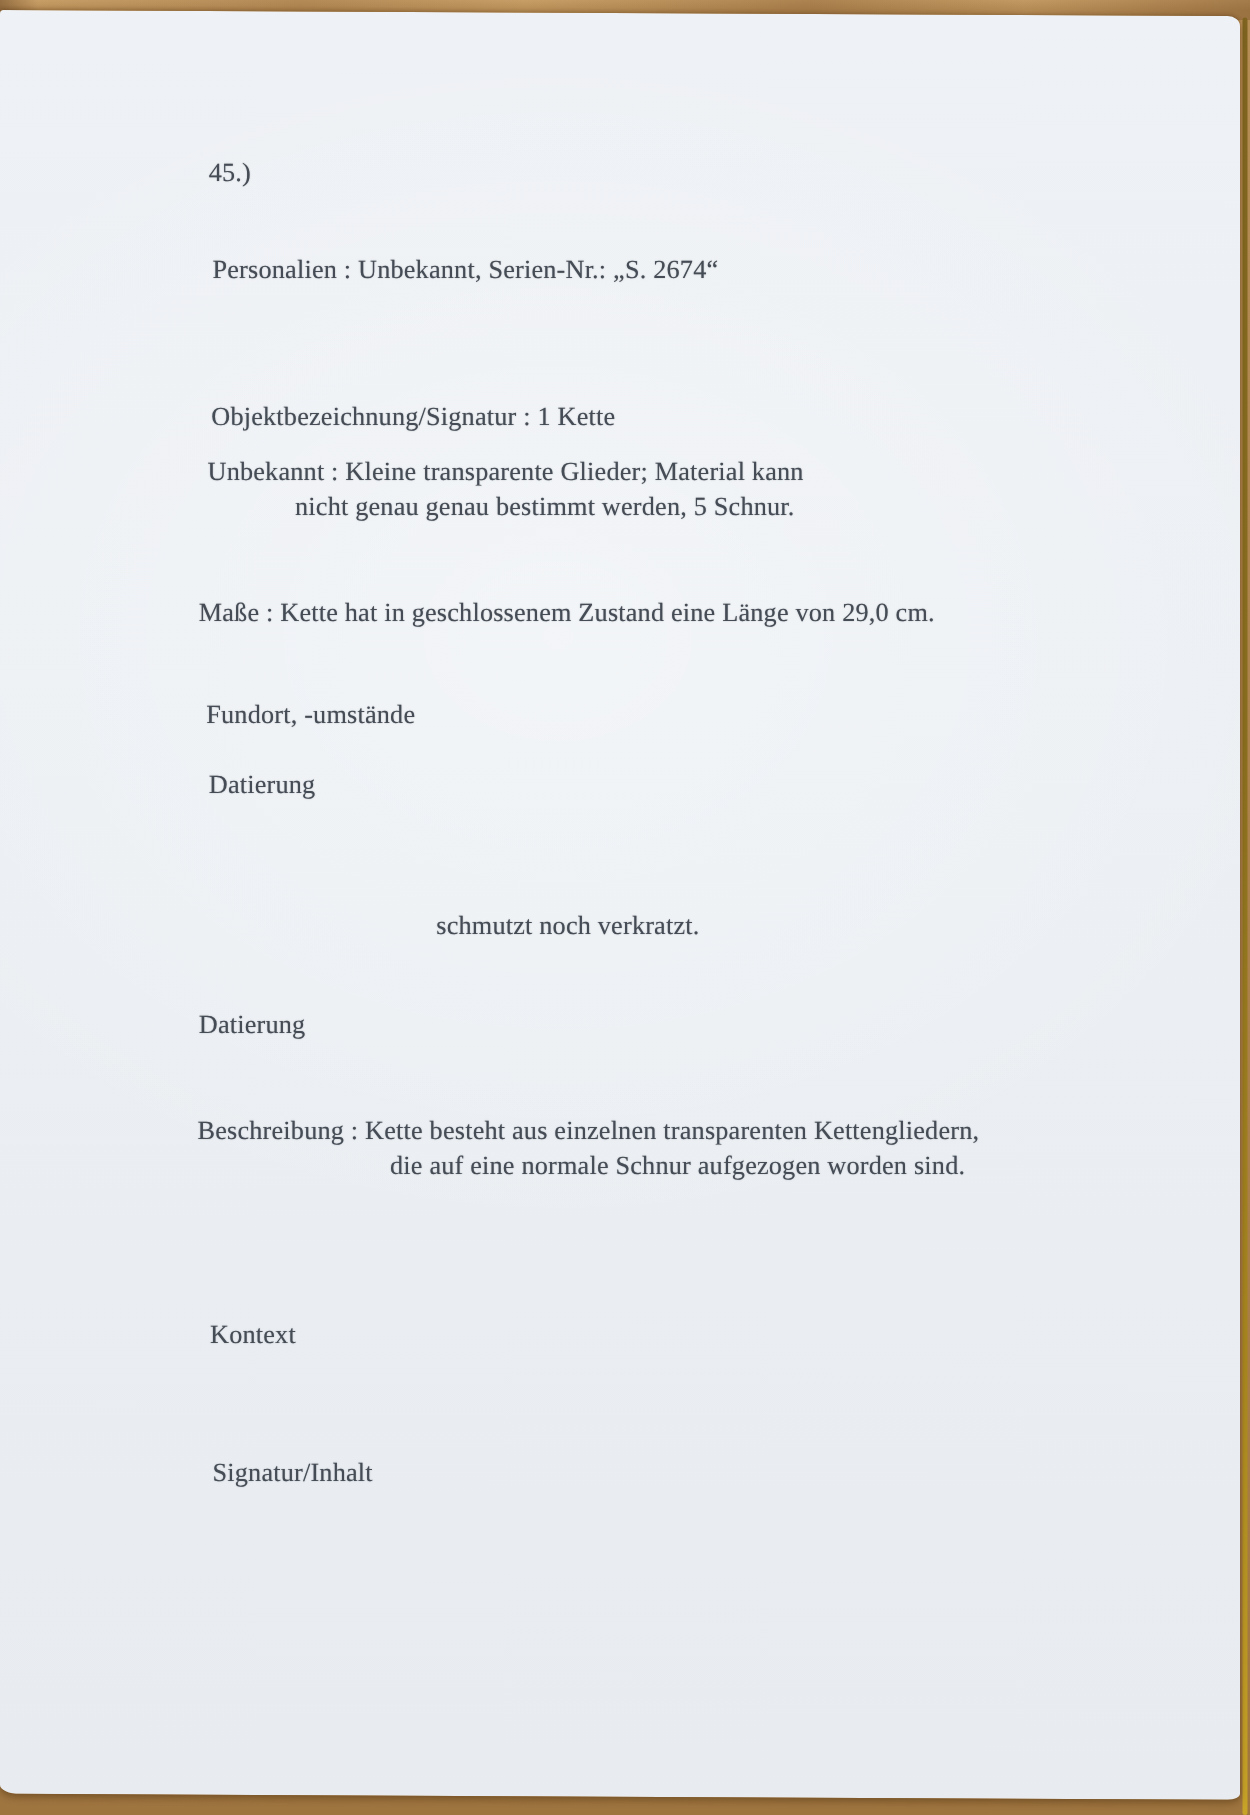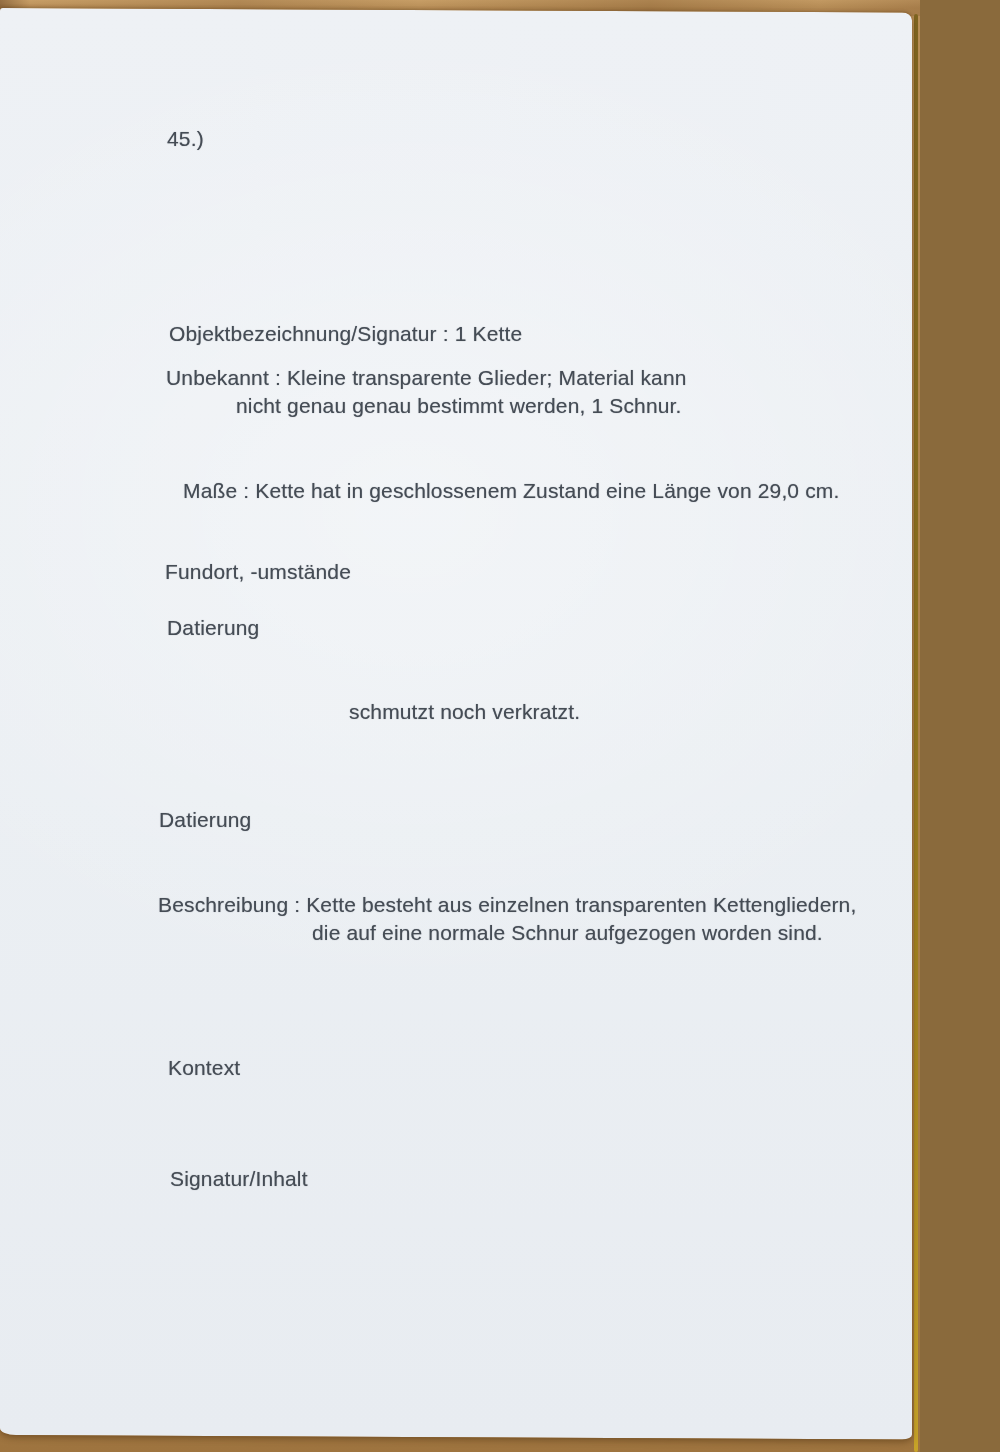--- a/index.html
+++ b/index.html
@@ -2,26 +2,26 @@
 <html><head>
 <meta charset="utf-8">
 <style>
   html, body {
     margin: 0;
     padding: 0;
     background: #8a6a3c;
   }
   .scene {
     position: relative;
-    width: 920px;
+    width: 1000px;
     height: 1452px;
     overflow: hidden;
     
     background: linear-gradient(180deg, #c79e66 0%, #b88e57 8px, #b0854f 30%, #a87c46 80%, #9e743f 100%);
-    font-family: Liberation Sans, sans-serif;
+    font-family: Liberation Serif, serif;
   }
   
   .cardboard-streaks {
     position: absolute;
     top: 0; left: 0; right: 0;
     height: 16px;
     background: linear-gradient(90deg,
       rgba(90,55,25,0.45) 0px, rgba(90,55,25,0.0) 30px,
       rgba(120,80,40,0.25) 240px, rgba(120,80,40,0.0) 420px,
       rgba(110,70,30,0.30) 650px, rgba(110,70,30,0.05) 820px,
@@ -61,44 +61,45 @@
     color: #454c55;
     text-shadow: 0 0 1px rgba(69, 76, 85, 0.55);
   }
   .line { position: absolute; white-space: pre; }
 
   .pos-itemno        { left: 167px; top: 128px; }
   .pos-personalien   { left: 170px; top: 205px; }
   .pos-objekt        { left: 169px; top: 283px; margin-top: 40px; }
   .pos-material-1    { left: 166px; top: 367px; }
   .pos-material-2    { left: 236px; top: 395px; }
-  .pos-masse         { left: 159px; top: 480px; margin-left: 24px; }
+  .pos-masse         { left: 159px; top: 480px; }
   .pos-fundort       { left: 165px; top: 561px; }
   .pos-auffindung    { left: 167px; top: 617px; }
   .pos-erhaltung-1   { left: 161px; top: 701px; }
-  .pos-erhaltung-2   { left: 349px; top: 701px; }
+  .pos-erhaltung-2   { left: 349px; top: 730px; }
   .pos-datierung     { left: 159px; top: 809px; }
   .pos-beschreib-1   { left: 158px; top: 894px; }
   .pos-beschreib-2   { left: 312px; top: 922px; }
   .pos-kontext       { left: 168px; top: 1057px; }
   .pos-anmerkung     { left: 170px; top: 1168px; }
 </style>
 </head>
 <body>
 
 <div class="scene">
   <div class="cardboard-streaks"></div>
   <div class="edge-line"></div>
   <div class="paper"></div>
 
   <div class="text-layer">
     <div class="line pos-itemno">45.)</div>
+    <div class="line pos-personalien">Personalien : Unbekannt, Serien-Nr.: „S. 2674“</div>
     <div class="line pos-objekt">Objektbezeichnung/Signatur : 1 Kette</div>
     <div class="line pos-material-1">Unbekannt : Kleine transparente Glieder; Material kann</div>
-    <div class="line pos-material-2">nicht genau genau bestimmt werden, 1 Schnur.</div>
+    <div class="line pos-material-2">nicht genau genau bestimmt werden, 5 Schnur.</div>
     <div class="line pos-masse">Maße : Kette hat in geschlossenem Zustand eine Länge von 29,0 cm.</div>
     <div class="line pos-fundort">Fundort, -umstände</div>
     <div class="line pos-auffindung">Datierung</div>
     <div class="line pos-erhaltung-2">schmutzt noch verkratzt.</div>
     <div class="line pos-datierung">Datierung</div>
     <div class="line pos-beschreib-2">die auf eine normale Schnur aufgezogen worden sind.</div>
     <div class="line pos-beschreib-1">Beschreibung : Kette besteht aus einzelnen transparenten Kettengliedern,</div>
     <div class="line pos-kontext">Kontext</div>
     <div class="line pos-anmerkung">Signatur/Inhalt</div>
   </div>

